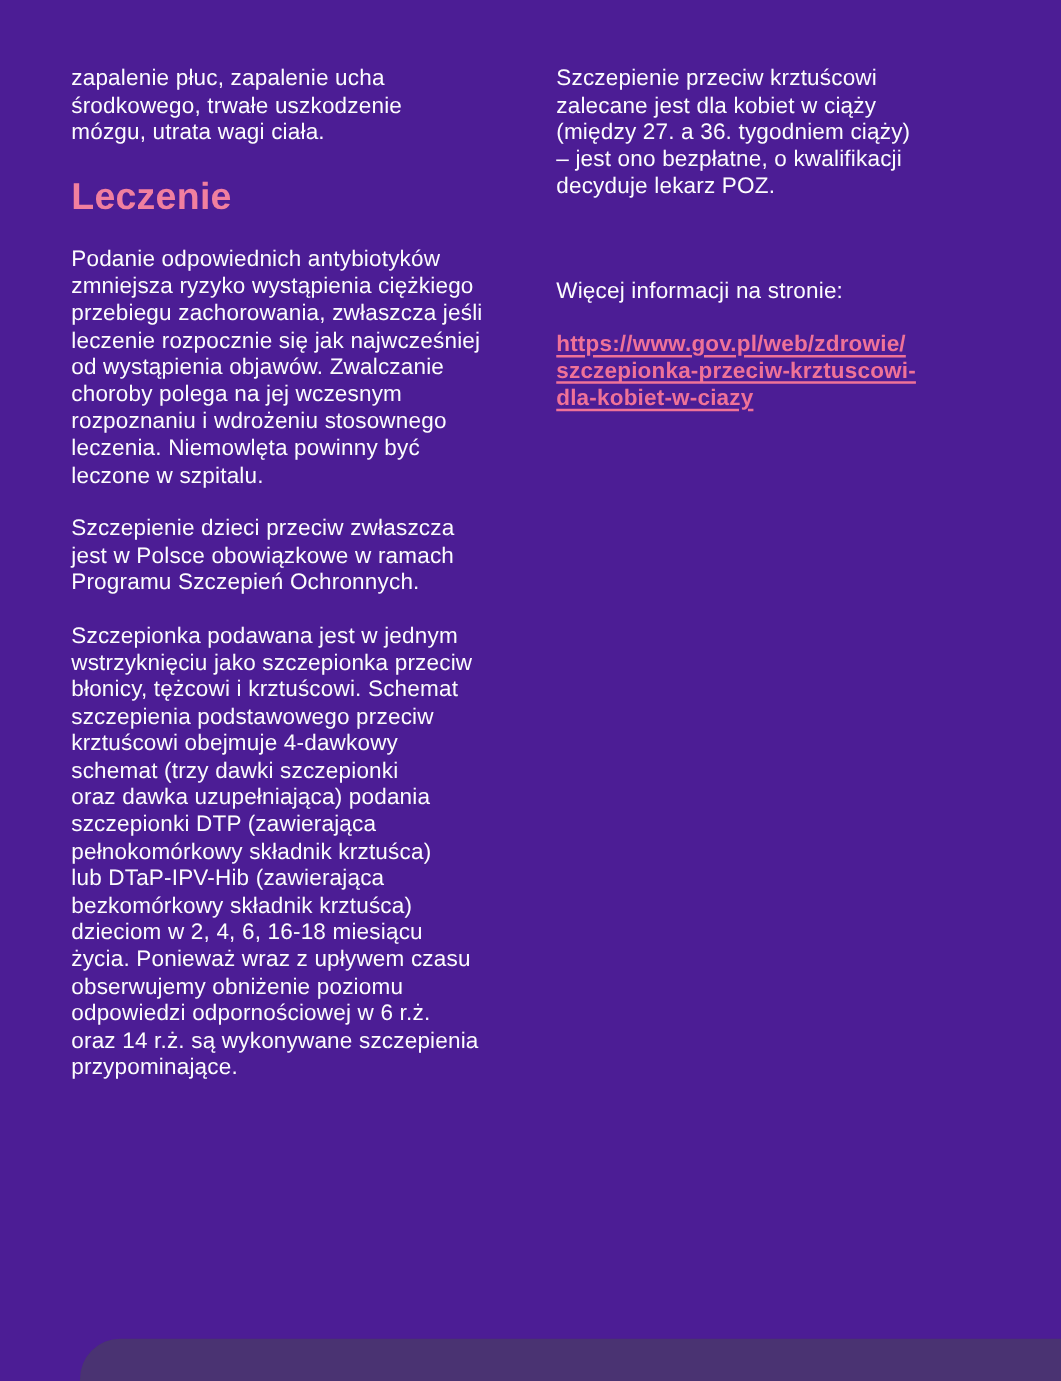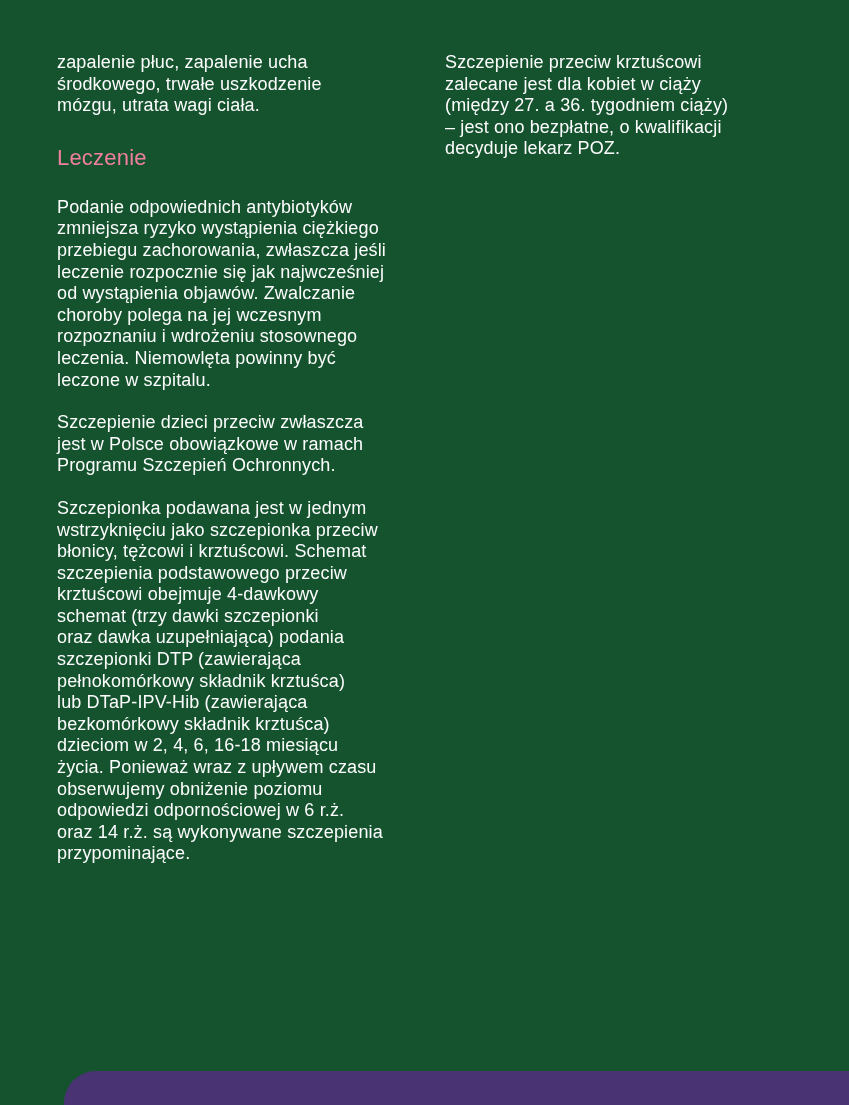--- a/index.html
+++ b/index.html
@@ -4,44 +4,44 @@
 <style>
   html, body { margin: 0; padding: 0; }
   body {
     width: 849px; height: 1105px;
     font-family: "Liberation Sans", sans-serif;
     background: #ffffff;
   }
   .page {
     position: relative;
     width: 849px; height: 1105px;
-    background: #14532d;
+    background: #4c1d95;
     overflow: hidden;
   }
   .columns {
     position: absolute;
     left: 57px; top: 52px; right: 20px;
     display: flex;
   }
   .col-left  { width: 372px; margin-right: 16px; flex: 0 0 auto; }
   .col-right { flex: 1 1 auto; }
   .body-text {
     margin: 0 0 21px 0;
     color: #fdfdfe;
     font-size: 18px;
     line-height: 21.6px;
     letter-spacing: 0.15px;
     white-space: pre-line;
   }
   .heading {
     margin: 23px 0 22px 0;
     color: #f17f9f;
-    font-size: 22px;
+    font-size: 30px;
     line-height: 35px;
-    font-weight: normal;
+    font-weight: bold;
     letter-spacing: 0.2px;
     white-space: pre-line;
   }
   .more-info { margin-top: 40px; }
   .more-info-label {
     display: block;
     color: #fdfdfe;
   }
   .info-link {
     display: block;
@@ -109,19 +109,25 @@
 
     </div>
 
     <div class="col-right">
       <p class="body-text">Szczepienie przeciw krztuścowi
 zalecane jest dla kobiet w ciąży
 (między 27. a 36. tygodniem ciąży)
 – jest ono bezpłatne, o kwalifikacji
 decyduje lekarz POZ.</p>
 
+      <div class="body-text more-info">
+        <span class="more-info-label">Więcej informacji na stronie:</span>
+        <a class="info-link">https://www.gov.pl/web/zdrowie/
+szczepionka-przeciw-krztuscowi-
+dla-kobiet-w-ciazy</a>
+      </div>
     </div>
 
   </div>
 
   <div class="footer-band"></div>
 
 </div>
 
 </body></html>

